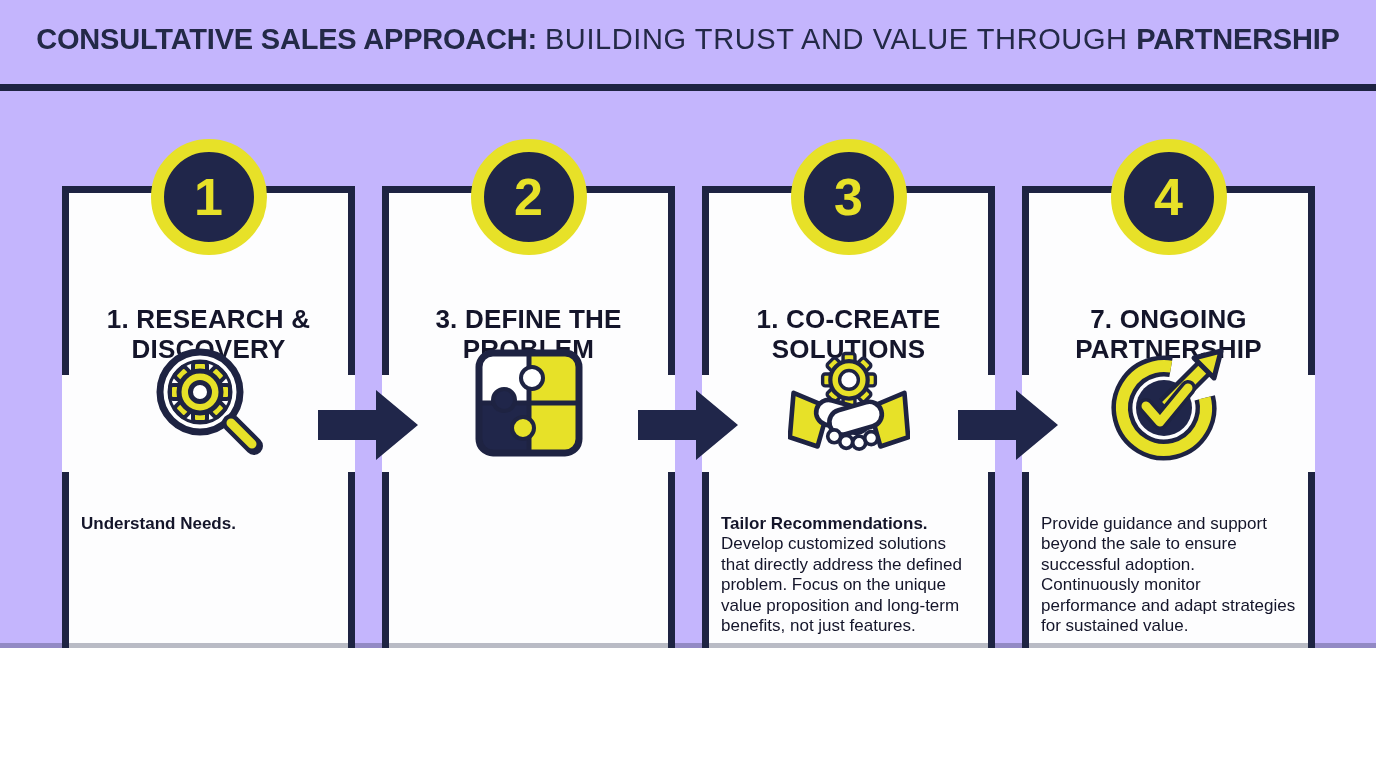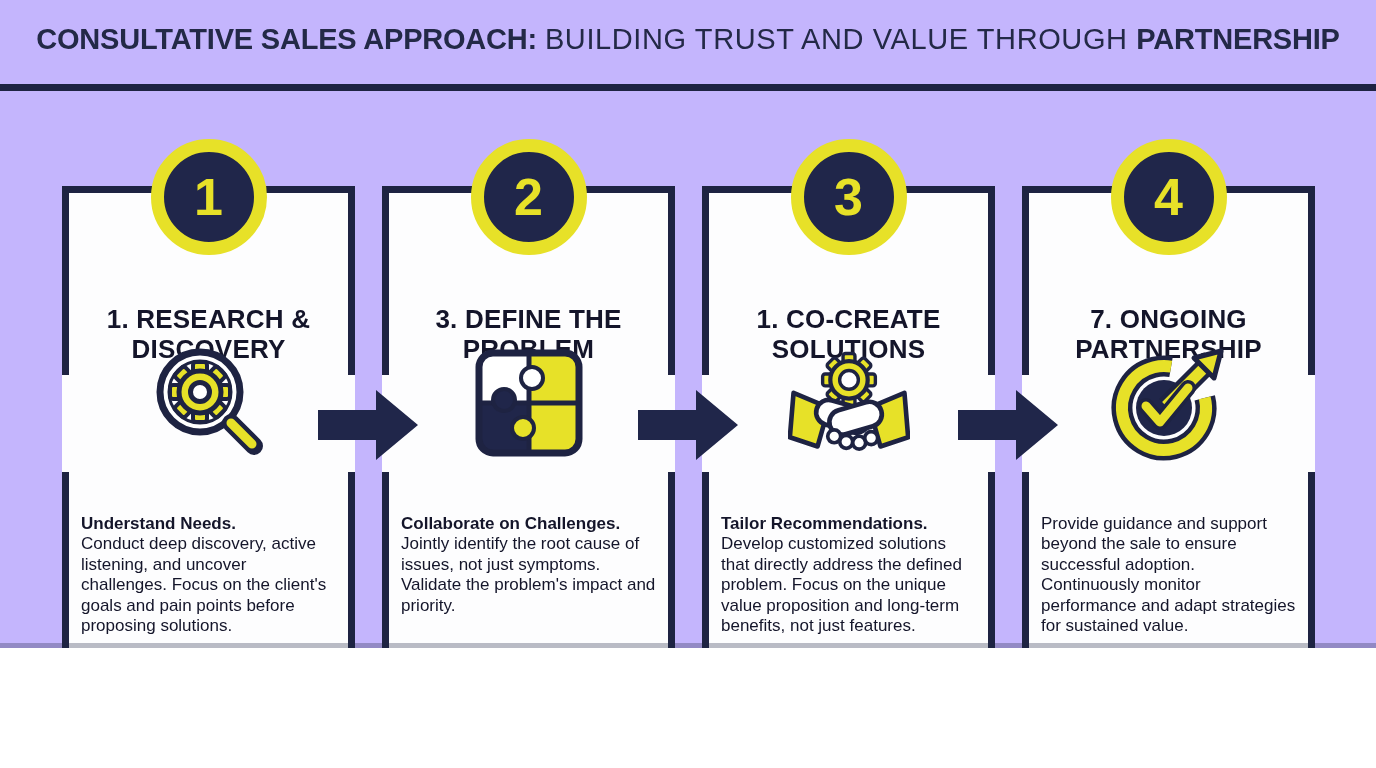--- a/index.html
+++ b/index.html
@@ -108,21 +108,20 @@
           </g>
           <circle r="21" fill="#e7e128" stroke="#1e2342" stroke-width="5"></circle>
           <circle r="9.5" fill="#ffffff" stroke="#1e2342" stroke-width="5"></circle>
         </g>
       </svg>
 
     </div>
 
     <div class="step-body">
       <span class="lead">Understand Needs.</span>
-      <span>Conduct deep discovery, active listening, and uncover challenges. Focus on the client's goals and pain points before proposing solutions.</span>
     </div>
 
     <div class="accent-bar"></div>
   </div>
       <div class="card" style="left: 382px;">
     <div class="edge top"></div>
     <div class="edge bottom"></div>
     <div class="edge l-a"></div>
     <div class="edge l-b"></div>
     <div class="edge r-a"></div>
@@ -145,24 +144,20 @@
         <line x1="61" y1="11" x2="61" y2="111" stroke="#1e2342" stroke-width="5"></line>
         <line x1="11" y1="61" x2="111" y2="61" stroke="#1e2342" stroke-width="5"></line>
         <circle cx="36" cy="58" r="11" fill="#20264a" stroke="#1e2342" stroke-width="4"></circle>
         <circle cx="64" cy="36" r="11" fill="#ffffff" stroke="#1e2342" stroke-width="4"></circle>
         <circle cx="55" cy="86" r="11" fill="#e7e128" stroke="#1e2342" stroke-width="4"></circle>
         <rect x="11" y="11" width="100" height="100" rx="14" fill="none" stroke="#1e2342" stroke-width="7"></rect>
       </svg>
 
     </div>
 
-    <div class="step-body">
-      <span class="lead">Collaborate on Challenges.</span>
-      <span>Jointly identify the root cause of issues, not just symptoms. Validate the problem's impact and priority.</span>
-    </div>
 
     <div class="accent-bar"></div>
   </div>
       <div class="card" style="left: 702px;">
     <div class="edge top"></div>
     <div class="edge bottom"></div>
     <div class="edge l-a"></div>
     <div class="edge l-b"></div>
     <div class="edge r-a"></div>
     <div class="edge r-b"></div>

